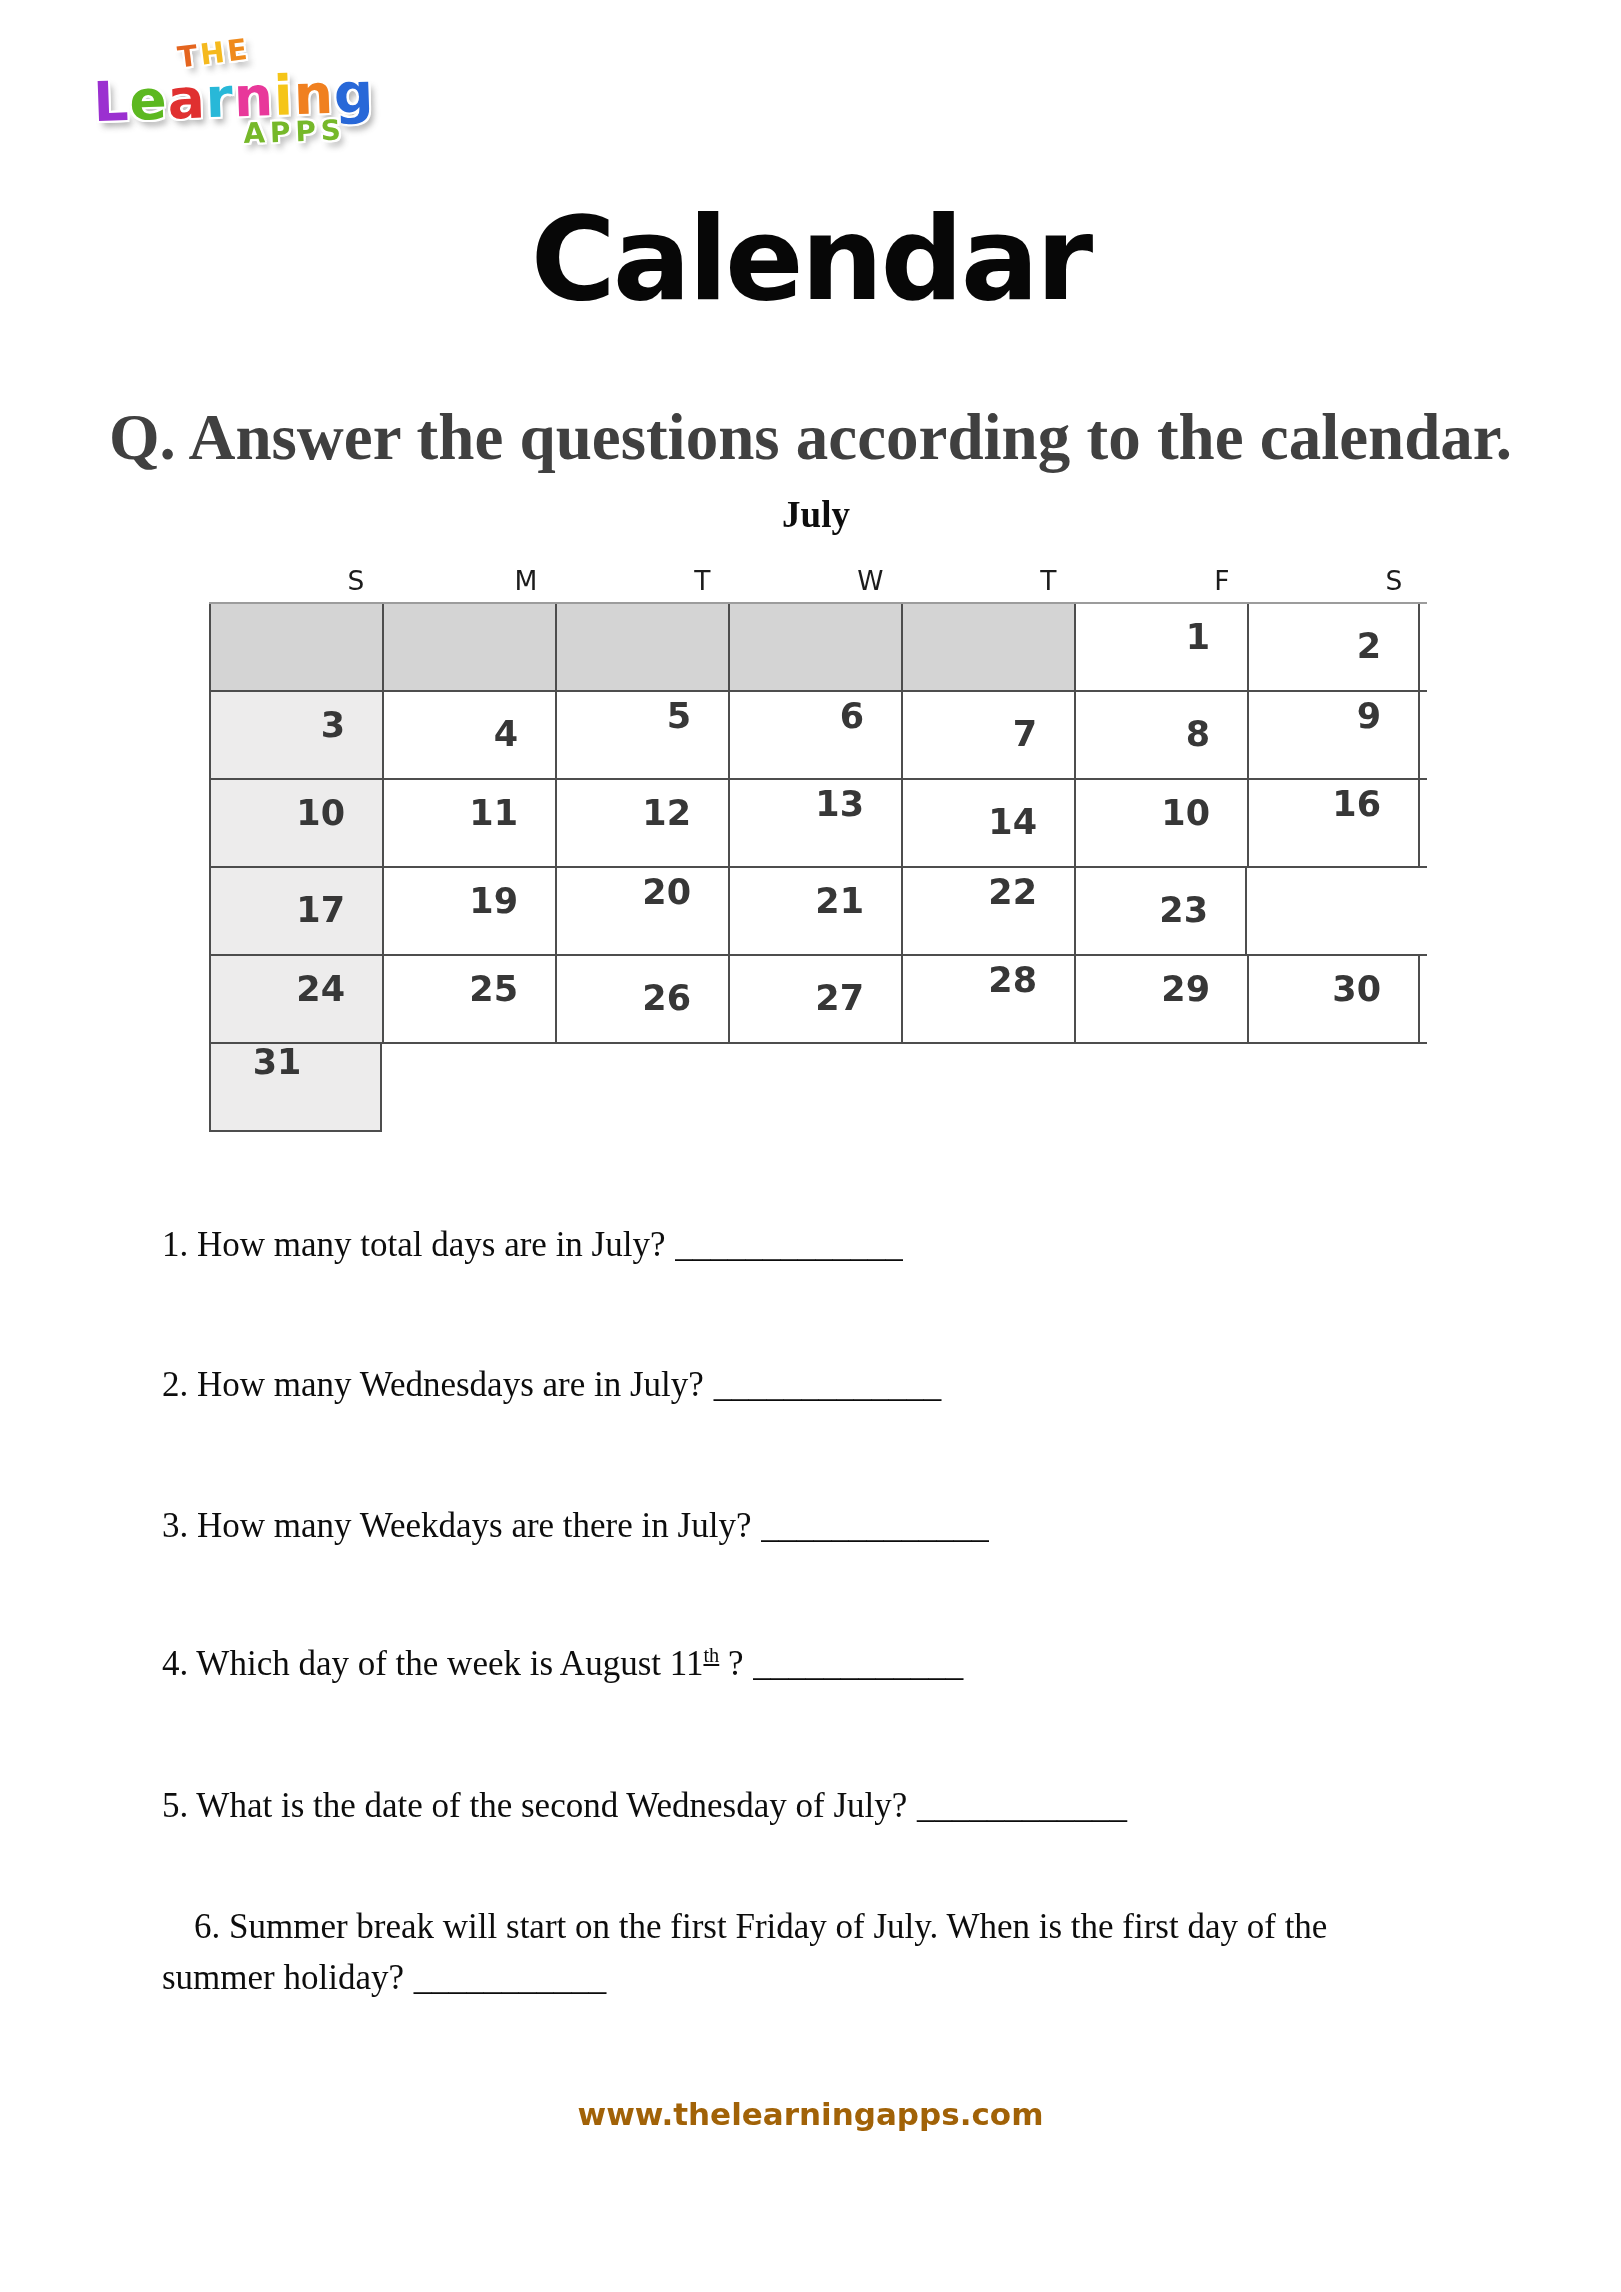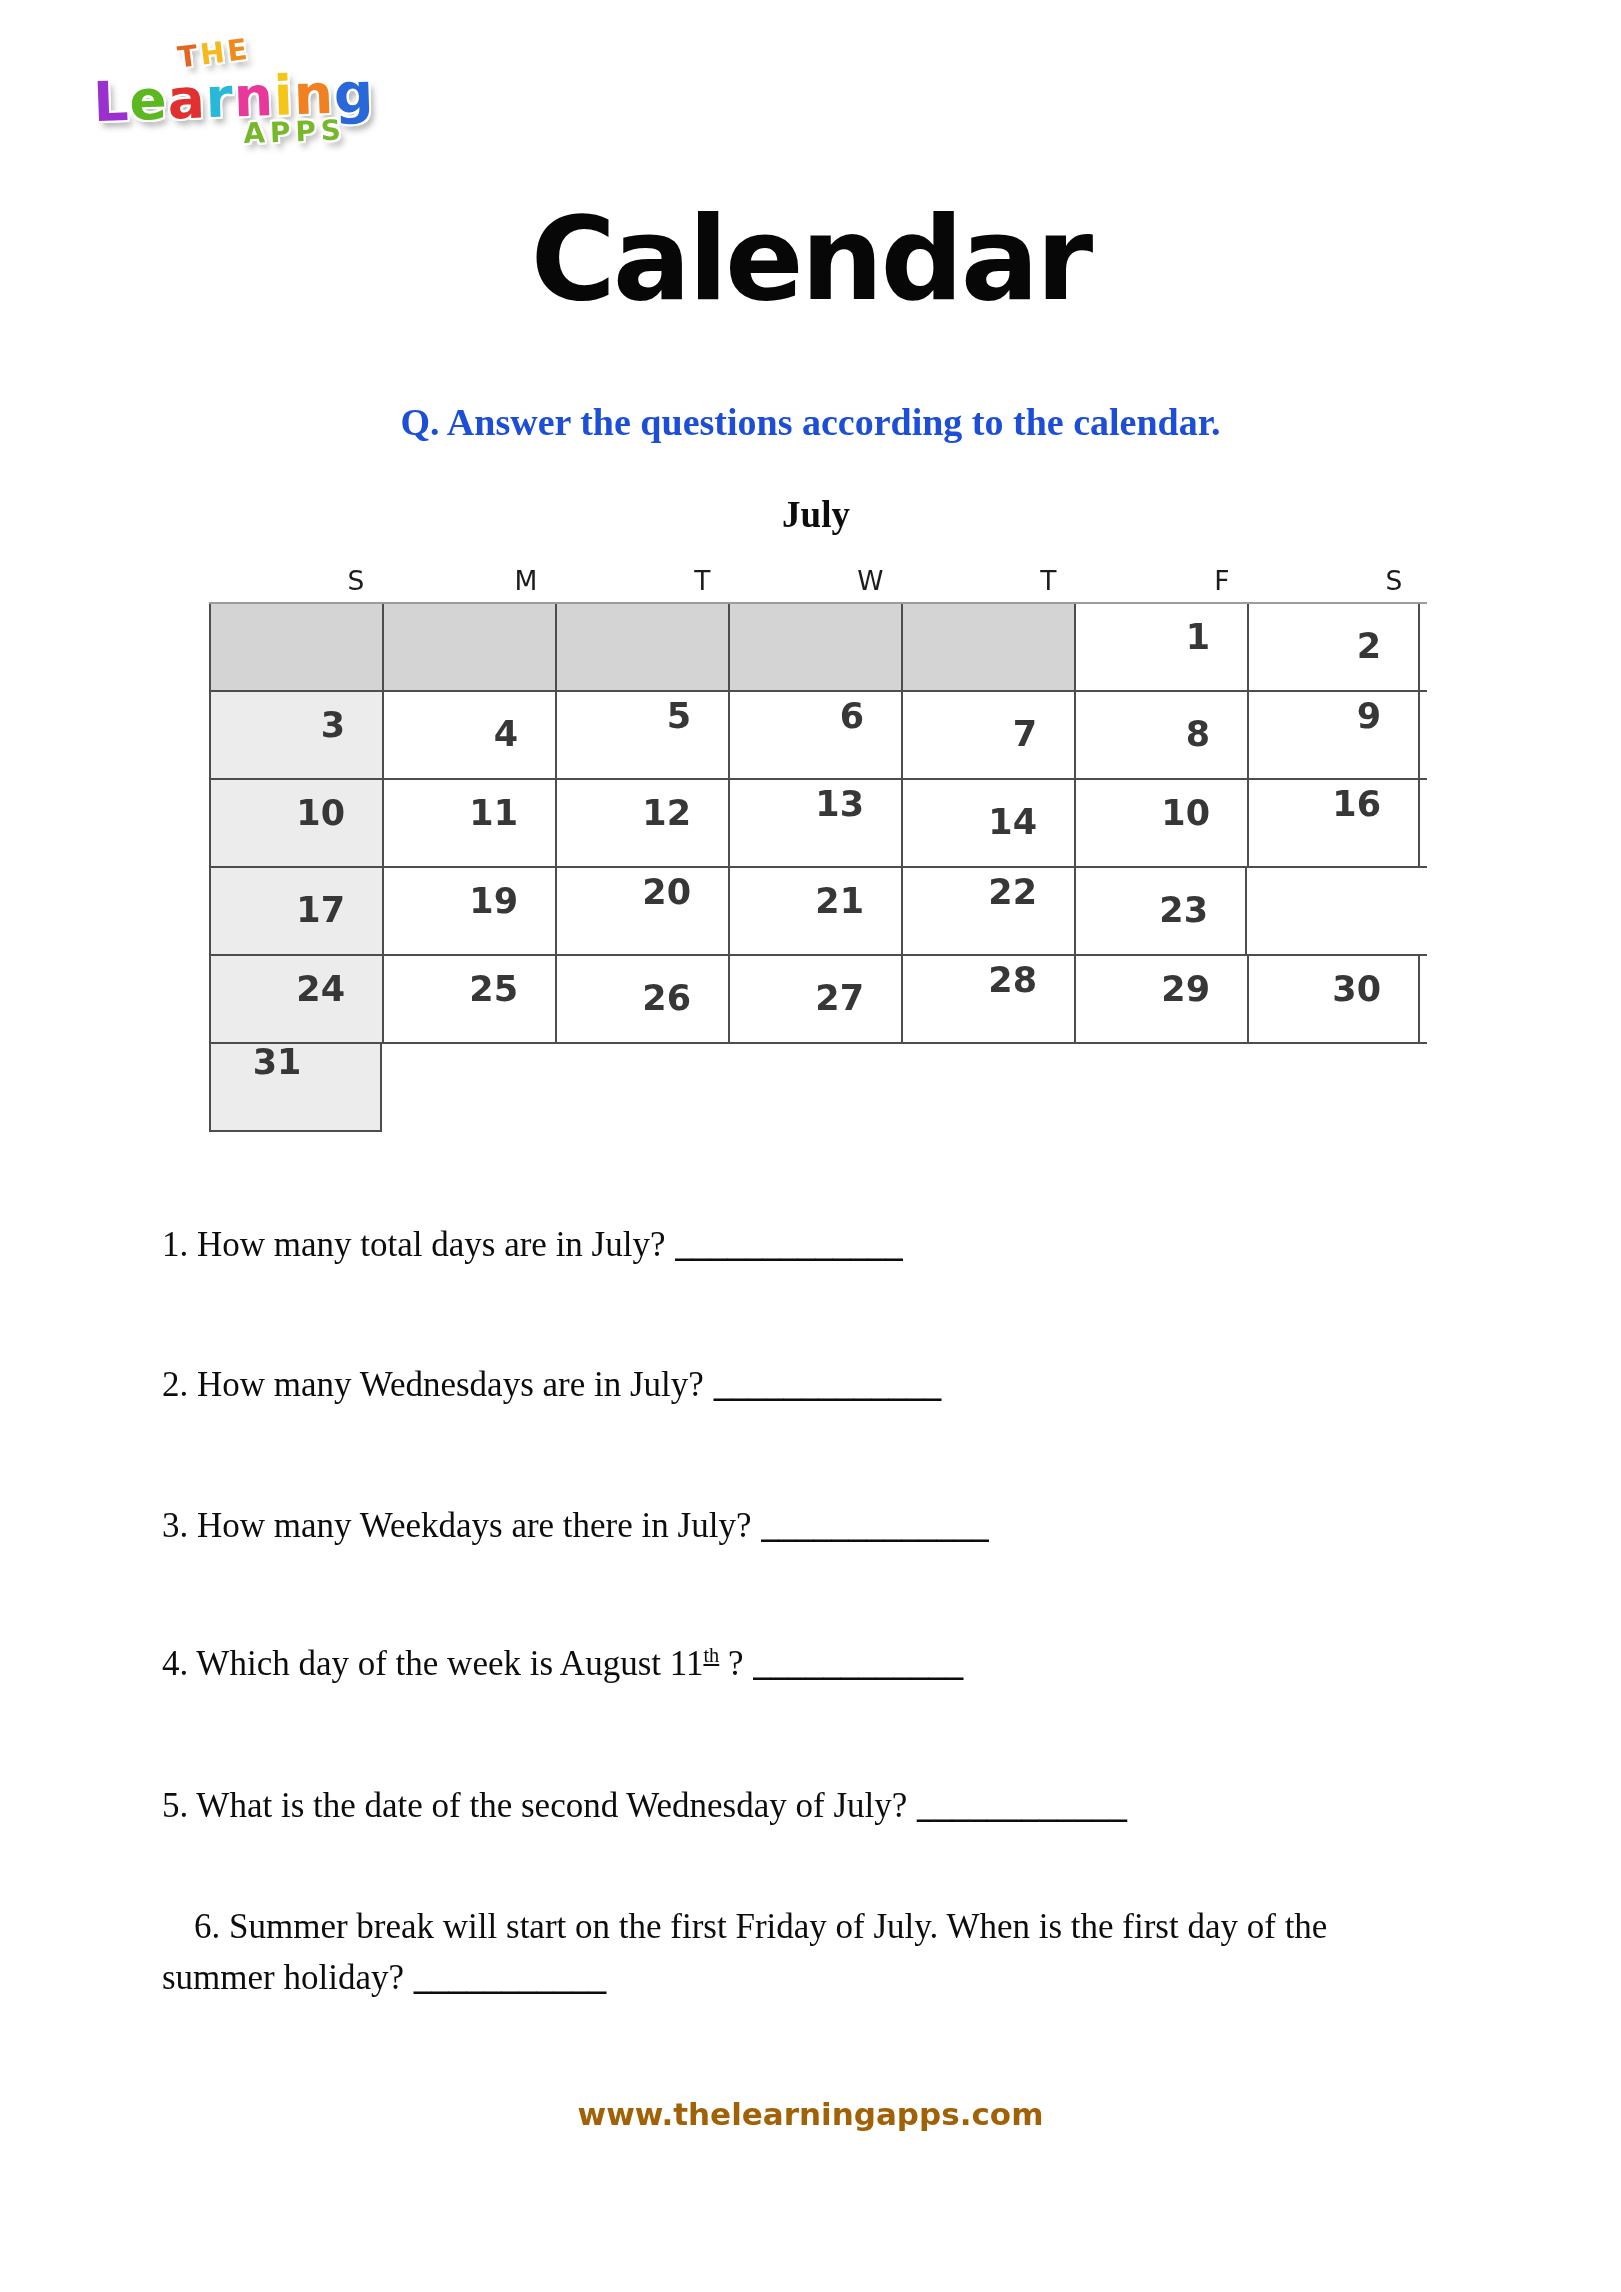--- a/index.html
+++ b/index.html
@@ -30,21 +30,21 @@
   .page-title {
     position:absolute; left:0; top:201px; width:100%;
     text-align:center;
     font-family:"DejaVu Sans", sans-serif;
     font-weight:800; font-size:116px; letter-spacing:-2.9px; color:#070707;
     line-height:1;
   }
   .q-heading {
     position:absolute; left:0; top:400px; width:100%;
     text-align:center;
-    font-weight:700; font-size:38px; color:#1d4ed8;
+    font-weight:700; font-size:65px; color:#404040;
   }
   .cal-month {
     position:absolute; left:209px; top:493px; width:1214px;
     text-align:center; font-weight:700; font-size:37px;
   }
 
   
   .dow-row {
     position:absolute; left:209px; top:565px; width:1214px;
     display:flex;
@@ -79,21 +79,21 @@
   .num.d  { transform:translateY(8.8px); }
   .num.uu { transform:translateY(-14.7px);text-align:center; }
 
   
   .q {
     position:absolute; left:162px; width:1372px;
     font-size:35px; color:#0d0d0d; line-height:1.45;
     white-space:nowrap;
   }
   .q sup { font-size:58%; vertical-align:super;text-decoration:underline; }
-  .blank { margin-left:9.8px; letter-spacing:0px; font-weight:700; color:#0d0d0d; }
+  .blank { margin-left:9.8px; letter-spacing:0px; font-weight:400; color:#0d0d0d; }
   .qline { display:block;margin-left:32px; }
 
   
   .footer {
     position:absolute; left:0; top:2096px; width:100%;
     text-align:center;
     font-family:"DejaVu Sans", sans-serif;
     font-weight:700; font-size:31px; color:#a16207;
   }
 </style>

